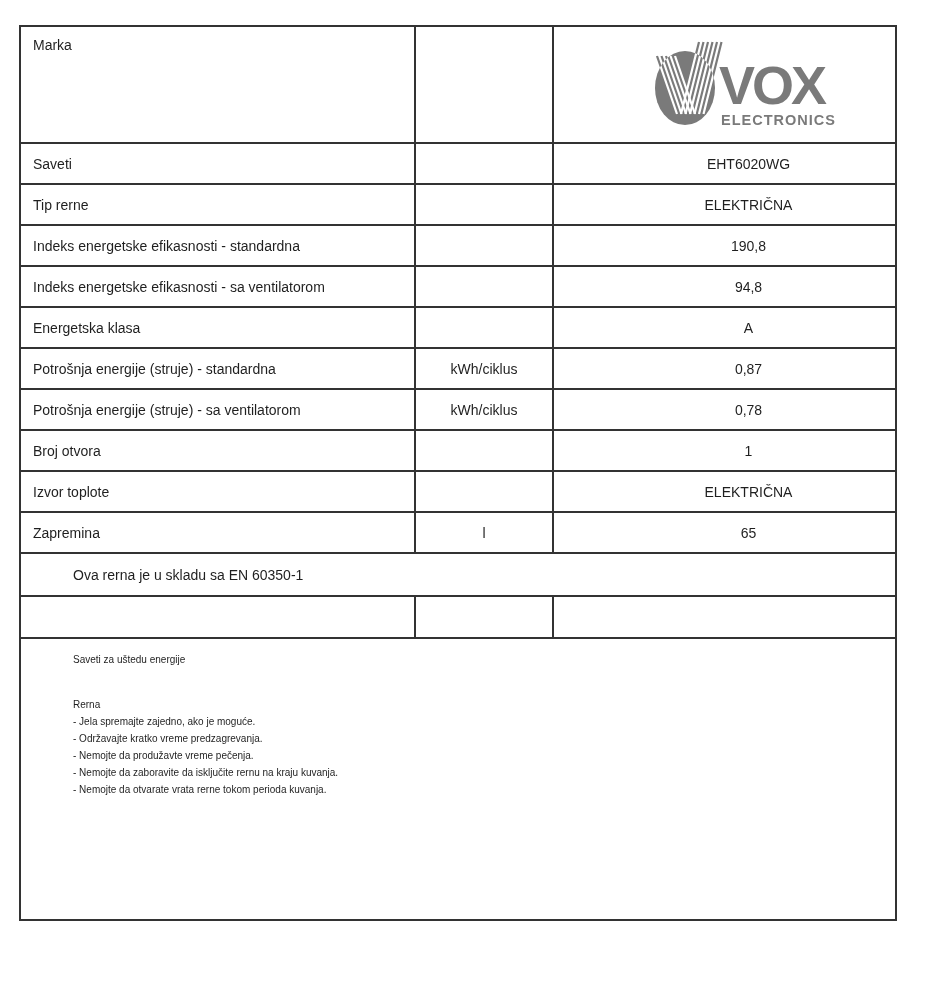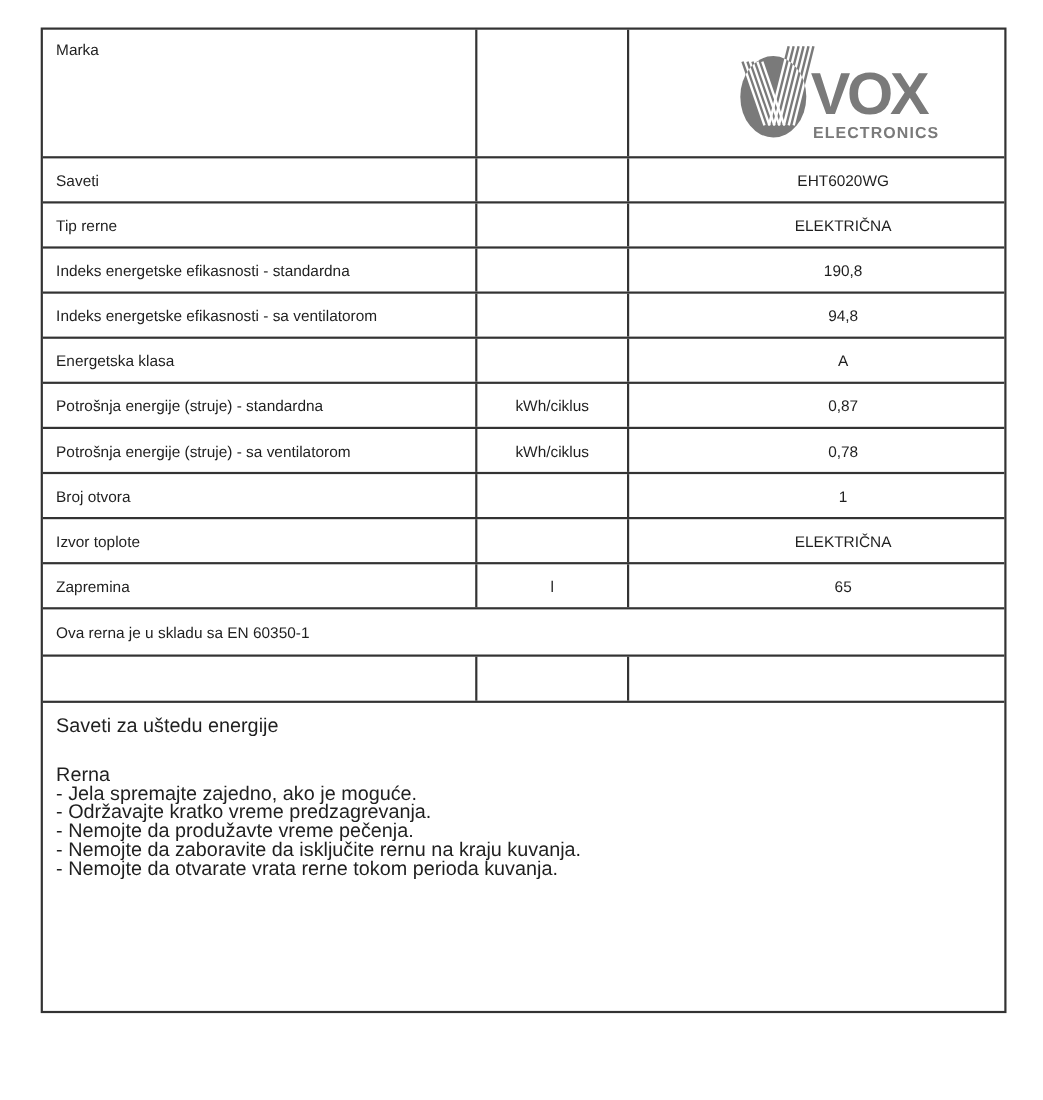--- a/index.html
+++ b/index.html
@@ -2,37 +2,37 @@
 <html><head>
 <meta charset="utf-8">
 <style>
   * { margin:0; padding:0; box-sizing:border-box; }
   html,body { background:#ffffff; }
   body {
     width:948px; height:1000px; position:relative; overflow:hidden;
     font-family:"Liberation Sans", sans-serif; color:#1f1f1f;
   }
   .spec-table {
-    position:absolute; left:37px; top:25px; width:878px;
+    position:absolute; left:19px; top:25px; width:878px;
     border:2px solid #333333; background:#ffffff;
   }
   .row { display:grid; grid-template-columns:393px 140px 1fr; border-bottom:2px solid #333333; }
   .row:last-child { border-bottom:none; }
-  .row-span { display:block; }
+  .row-span { display:block;padding-left:40px; }
   .cell { min-height:39px; display:flex; align-items:center; font-size:14px; }
   .cell.label { padding:4px 6px 4px 12px; justify-content:flex-start; text-align:left; }
   .cell.unit  { justify-content:center; text-align:center; border-left:2px solid #333333; border-right:2px solid #333333; }
   .cell.value { justify-content:center; text-align:center;margin-left:48px; }
   .row-logo .cell { min-height:115px; }
   .row-logo .cell.label { align-items:flex-start; padding-top:10px; }
   .row-std .cell { min-height:39px; }
   .row-note .cell { min-height:41px; }
   .row-empty .cell { min-height:40px; }
   .logo-cell { justify-content:center; }
-  .tips-cell { display:block; min-height:280px; padding:12px 12px 10px 12px; font-size:18px; line-height:17px; }
+  .tips-cell { display:block; min-height:280px; padding:12px 12px 10px 12px; font-size:10px; line-height:17px; }
   .tips-title { margin-bottom:28px; }
   .tips-group div { line-height:17px; }
   .tip { }
 </style>
 </head>
 <body>
 
 <div class="spec-table">
 
   <div class="row row-logo">

